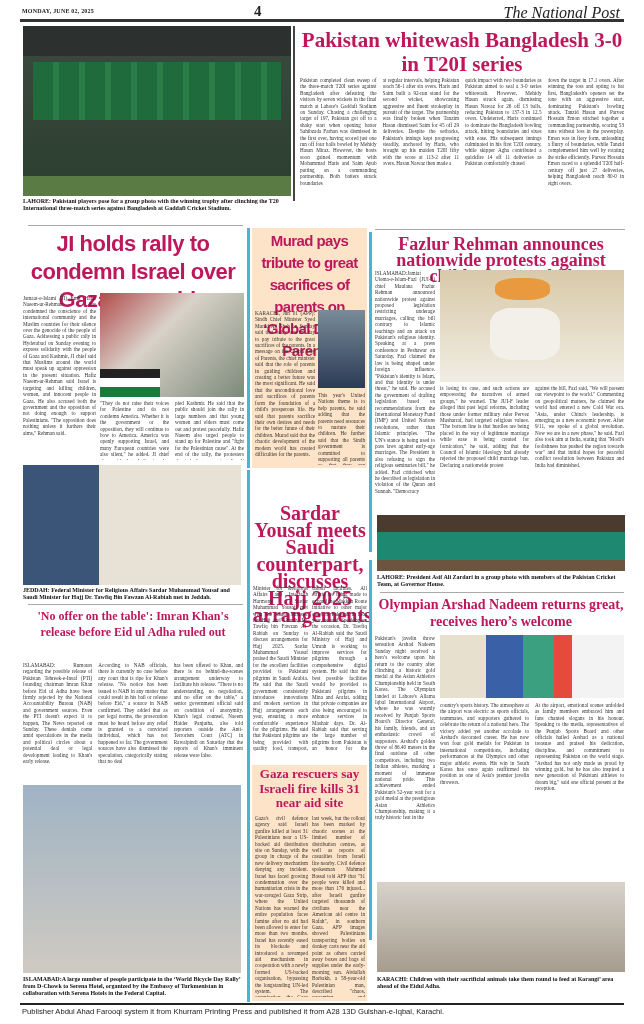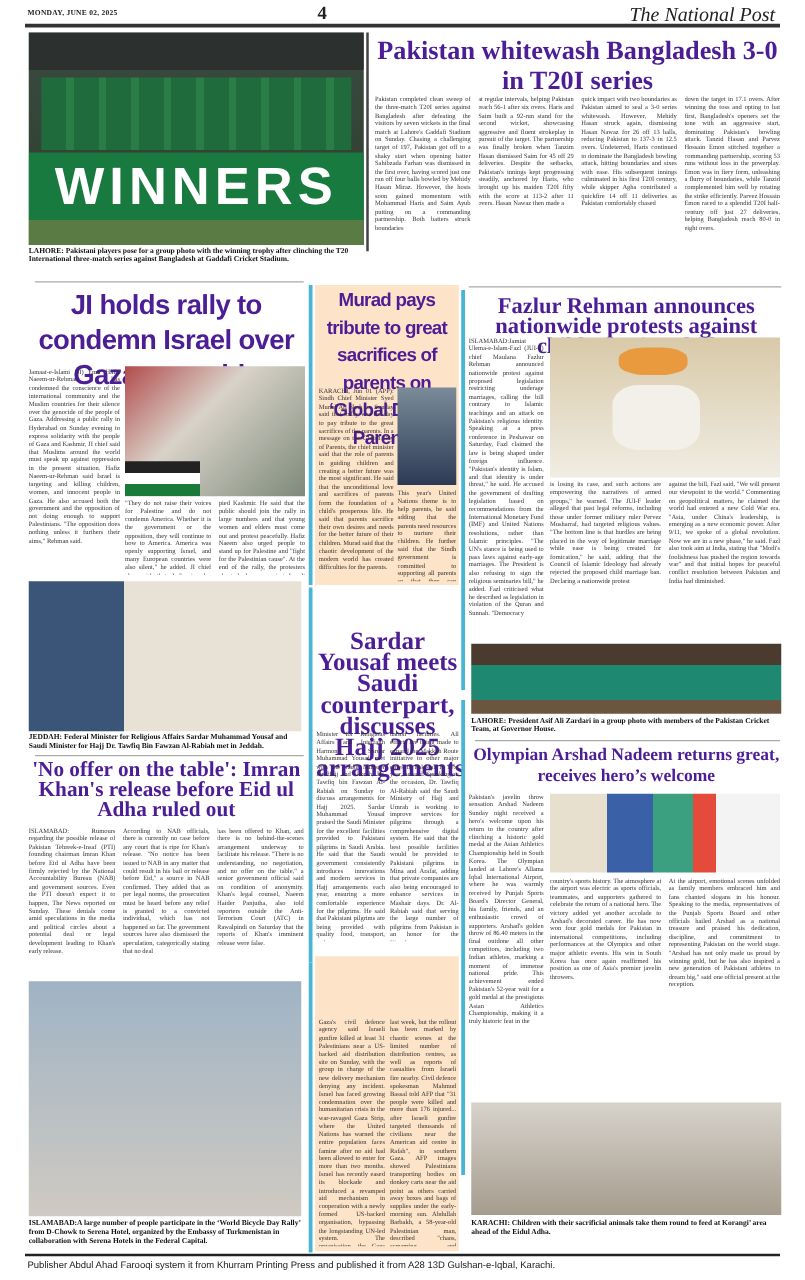--- a/index.html
+++ b/index.html
@@ -4,21 +4,21 @@
 <style>
   * { box-sizing: border-box; margin: 0; padding: 0; }
   body { width: 644px; height: 1024px; background: #fff; font-family: "Liberation Serif", serif; color: #222; position: relative; overflow: hidden; }
   .abs { position: absolute; }
   .masthead-date { left: 22px; top: 8px; font-size: 6px; font-weight: bold; letter-spacing: .2px; }
   .masthead-page { left: 254px; top: 3px; font-size: 15px; font-weight: bold; }
   .masthead-name { right: 24px; top: 4px; font-size: 16px; font-style: italic; }
   .rule-top { left: 20px; right: 20px; top: 19px; height: 3px; background: #333; }
   .photo { background: #6a7a6a; overflow: hidden; }
   .caption { font-size: 6px; font-weight: bold; line-height: 7.2px; color: #111; }
-  .headline { font-weight: bold; text-align: center; color: #4c1d95; }
+  .headline { font-weight: bold; text-align: center; color: #be185d; }
   .body-col { font-size: 5.2px; line-height: 6.4px; text-align: justify; color: #333; overflow: hidden; }
   .cols { display: flex; gap: 6px; }
   .cols > div { flex: 1; }
   .vbar { background: #47b5d4; width: 3px; }
   .hrule { height: 1px; background: #aaa; }
   .peach { background: #fde3c8; }
   .footer-text { left: 22px; top: 1007px; font-family: "Liberation Sans", sans-serif; font-size: 7.6px; color: #222; }
   .footer-rule { left: 20px; right: 20px; top: 1003px; height: 2px; background: #222; }
   .winners-banner { background: #197a3f; color: #fff; font-family: "Liberation Sans", sans-serif; font-weight: bold; font-size: 42px; letter-spacing: 4px; display:flex; align-items:center; justify-content:center; }
   .players { background: linear-gradient(#3c4a40,#2b3e2e); }
@@ -27,21 +27,20 @@
 <body>
 
 <div class="abs masthead-date">MONDAY, JUNE 02, 2025</div>
 <div class="abs masthead-page">4</div>
 <div class="abs masthead-name">The National Post</div>
 <div class="abs rule-top"></div>
 
 <div class="abs photo players" style="left:23px; top:26px; width:268px; height:170px;">
   <div class="abs" style="left:0; right:0; top:0; height:30px; background:#2c3130;"></div>
   <div class="abs" style="left:10px; right:10px; top:36px; height:58px; background:repeating-linear-gradient(90deg,#1f6b3b 0 20px,#2a7d47 20px 26px);"></div>
-  <div class="abs winners-banner" style="left:0; right:0; top:96px; height:54px;">WINNERS</div>
   <div class="abs" style="left:0; right:0; top:150px; height:20px; background:#5b7b45;"></div>
 </div>
 <div class="abs caption" style="left:23px; top:198px; width:290px;">LAHORE: Pakistani players pose for a group photo with the winning trophy after clinching the T20 International three-match series against Bangladesh at Gaddafi Cricket Stadium.</div>
 
 <div class="abs vbar" style="left:293px; top:26px; height:175px; width:2px; background:#444;"></div>
 <div class="abs headline" style="left:300px; top:28px; width:324px; font-size:21px; line-height:24px;">Pakistan whitewash Bangladesh 3-0 in T20I series</div>
 <div class="abs cols" style="left:300px; top:77px; width:324px; height:125px;">
   <div class="body-col">Pakistan completed clean sweep of the three-match T20I series against Bangladesh after defeating the visitors by seven wickets in the final match at Lahore's Gaddafi Stadium on Sunday. Chasing a challenging target of 197, Pakistan got off to a shaky start when opening batter Sahibzada Farhan was dismissed in the first over, having scored just one run off four balls bowled by Mehidy Hasan Miraz. However, the hosts soon gained momentum with Mohammad Haris and Saim Ayub putting on a commanding partnership. Both batters struck boundaries</div>
   <div class="body-col">at regular intervals, helping Pakistan reach 56-1 after six overs. Haris and Saim built a 92-run stand for the second wicket, showcasing aggressive and fluent strokeplay in pursuit of the target. The partnership was finally broken when Tanzim Hasan dismissed Saim for 45 off 29 deliveries. Despite the setbacks, Pakistan's innings kept progressing steadily, anchored by Haris, who brought up his maiden T20I fifty with the score at 113-2 after 11 overs. Hasan Nawaz then made a</div>
   <div class="body-col">quick impact with two boundaries as Pakistan aimed to seal a 3-0 series whitewash. However, Mehidy Hasan struck again, dismissing Hasan Nawaz for 26 off 13 balls, reducing Pakistan to 137-3 in 12.5 overs. Undeterred, Haris continued to dominate the Bangladesh bowling attack, hitting boundaries and sixes with ease. His subsequent innings culminated in his first T20I century, while skipper Agha contributed a quickfire 14 off 11 deliveries as Pakistan comfortably chased</div>
@@ -84,32 +83,33 @@
 <div class="abs caption" style="left:23px; top:587px; width:222px;">JEDDAH: Federal Minister for Religious Affairs Sardar Muhammad Yousaf and Saudi Minister for Hajj Dr. Tawfiq Bin Fawzan Al-Rabiah met in Jeddah.</div>
 
 <div class="abs vbar" style="left:247px; top:470px; height:300px;"></div>
 <div class="abs headline" style="left:253px; top:505px; width:114px; font-size:20px; line-height:17px;">Sardar Yousaf meets Saudi counterpart, discusses Hajj 2025 arrangements</div>
 <div class="abs cols" style="left:253px; top:585px; width:114px; height:168px; gap:4px;">
   <div class="body-col">Minister for Religious Affairs and Interfaith Harmony Sardar Muhammad Yousaf, met with the Saudi Minister for Hajj and Umrah, Dr. Tawfiq bin Fawzan Al-Rabiah on Sunday to discuss arrangements for Hajj 2025. Sardar Muhammad Yousaf praised the Saudi Minister for the excellent facilities provided to Pakistani pilgrims in Saudi Arabia. He said that the Saudi government consistently introduces innovations and modern services in Hajj arrangements each year, ensuring a more comfortable experience for the pilgrims. He said that Pakistani pilgrims are being provided with quality food, transport, and accommo-</div>
   <div class="body-col">dation facilities. All efforts are being made to expand the Makkah Route initiative to other major cities in Pakistan in next year, he said. Speaking on the occasion, Dr. Tawfiq Al-Rabiah said the Saudi Ministry of Hajj and Umrah is working to improve services for pilgrims through a comprehensive digital system. He said that the best possible facilities would be provided to Pakistani pilgrims in Mina and Arafat, adding that private companies are also being encouraged to enhance services in Mashair days. Dr. Al-Rabiah said that serving the large number of pilgrims from Pakistan is an honor for the Kingdom.</div>
 </div>
 
 <div class="abs hrule" style="left:28px; top:604px; width:215px;"></div>
-<div class="abs headline" style="left:22px; top:608px; width:222px; font-size:17px; line-height:16px;">'No offer on the table': Imran Khan's release before Eid ul Adha ruled out</div>
+<div class="abs headline" style="left:22px; top:608px; width:222px; font-size:12px; line-height:16px;">'No offer on the table': Imran Khan's release before Eid ul Adha ruled out</div>
 <div class="abs cols" style="left:23px; top:662px; width:220px; height:115px;">
   <div class="body-col">ISLAMABAD: Rumours regarding the possible release of Pakistan Tehreek-e-Insaf (PTI) founding chairman Imran Khan before Eid ul Adha have been firmly rejected by the National Accountability Bureau (NAB) and government sources. Even the PTI doesn't expect it to happen, The News reported on Sunday. These denials come amid speculations in the media and political circles about a potential deal or legal development leading to Khan's early release.</div>
   <div class="body-col">According to NAB officials, there is currently no case before any court that is ripe for Khan's release. "No notice has been issued to NAB in any matter that could result in his bail or release before Eid," a source in NAB confirmed. They added that as per legal norms, the prosecution must be heard before any relief is granted to a convicted individual, which has not happened so far. The government sources have also dismissed the speculation, categorically stating that no deal</div>
   <div class="body-col">has been offered to Khan, and there is no behind-the-scenes arrangement underway to facilitate his release. "There is no understanding, no negotiation, and no offer on the table," a senior government official said on condition of anonymity. Khan's legal counsel, Naeem Haider Panjutha, also told reporters outside the Anti-Terrorism Court (ATC) in Rawalpindi on Saturday that the reports of Khan's imminent release were false.</div>
 </div>
 
 <div class="abs photo" style="left:23px; top:785px; width:218px; height:188px; background:linear-gradient(#9fb3c4,#cfcac2);"></div>
 <div class="abs caption" style="left:23px; top:976px; width:222px;">ISLAMABAD:A large number of people participate in the ‘World Bicycle Day Rally’ from D-Chowk to Serena Hotel, organized by the Embassy of Turkmenistan in collaboration with Serena Hotels in the Federal Capital.</div>
 
 <div class="abs vbar" style="left:247px; top:770px; height:232px;"></div>
 <div class="abs peach" style="left:252px; top:765px; width:115px; height:236px;">
+  <div class="abs headline" style="left:2px; top:2px; width:111px; font-size:13px; line-height:14.5px;">Gaza rescuers say Israeli fire kills 31 near aid site</div>
   <div class="abs cols" style="left:3px; top:50px; width:110px; height:182px; gap:4px;">
     <div class="body-col">Gaza's civil defence agency said Israeli gunfire killed at least 31 Palestinians near a US-backed aid distribution site on Sunday, with the group in charge of the new delivery mechanism denying any incident. Israel has faced growing condemnation over the humanitarian crisis in the war-ravaged Gaza Strip, where the United Nations has warned the entire population faces famine after no aid had been allowed to enter for more than two months. Israel has recently eased its blockade and introduced a revamped aid mechanism in cooperation with a newly formed US-backed organisation, bypassing the longstanding UN-led system. The organisation, the Gaza Humanitarian Foundation (GHF), says it has distributed millions of meals since operations began</div>
     <div class="body-col">last week, but the rollout has been marked by chaotic scenes at the limited number of distribution centres, as well as reports of casualties from Israeli fire nearby. Civil defence spokesman Mahmud Bassal told AFP that "31 people were killed and more than 176 injured... after Israeli gunfire targeted thousands of civilians near the American aid centre in Rafah", in southern Gaza. AFP images showed Palestinians transporting bodies on donkey carts near the aid point as others carried away boxes and bags of supplies under the early-morning sun. Abdullah Barbakh, a 58-year-old Palestinian man, described "chaos, screaming and overcrowding" at the site.</div>
   </div>
 </div>
 
 <div class="abs photo" style="left:377px; top:515px; width:248px; height:56px; background:linear-gradient(#4b3a2e 0 30%,#1f8870 30% 80%,#6b5440 80%);"></div>
 <div class="abs caption" style="left:377px; top:574px; width:250px;">LAHORE: President Asif Ali Zardari in a group photo with members of the Pakistan Cricket Team, at Governor House.</div>
 
 <div class="abs hrule" style="left:380px; top:592px; width:244px;"></div>

